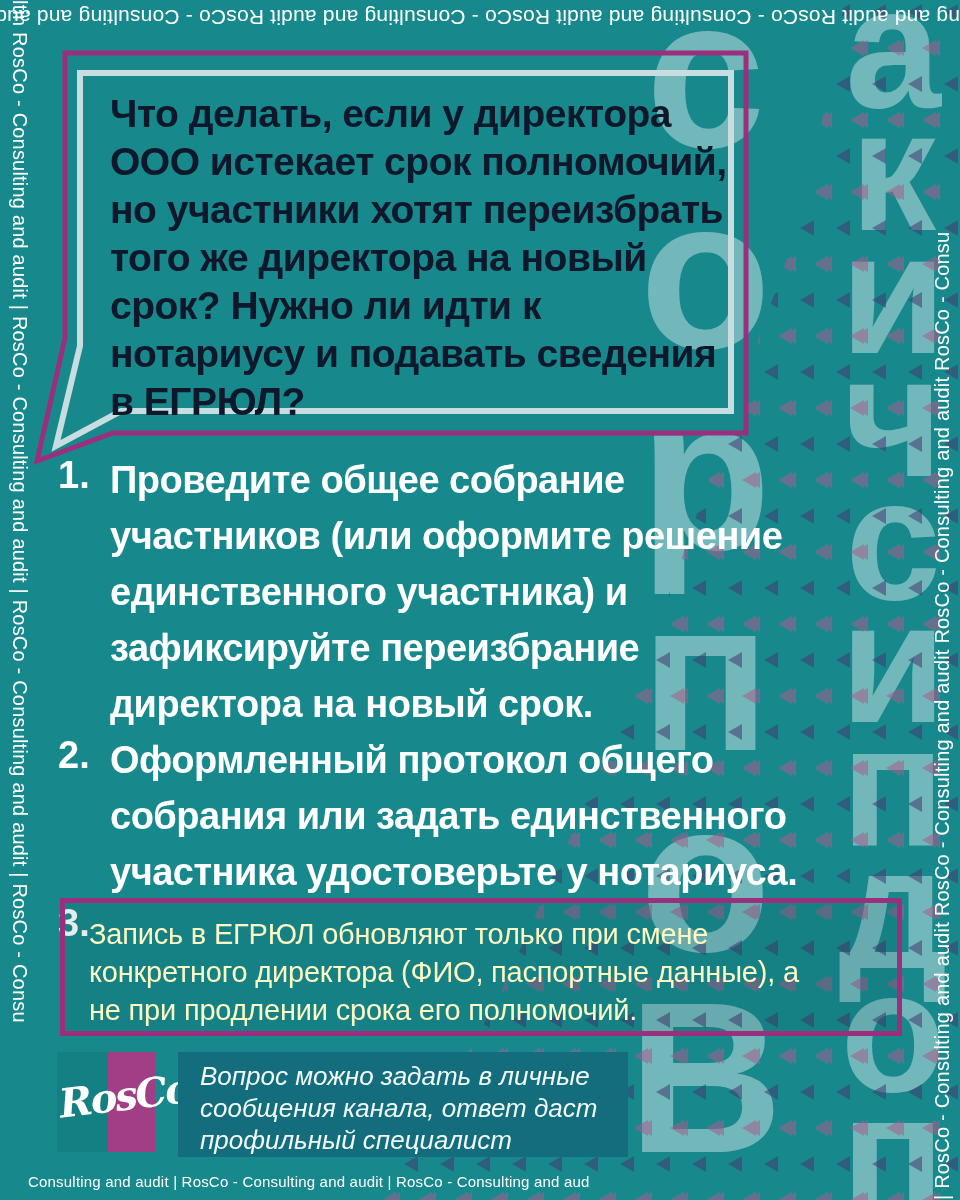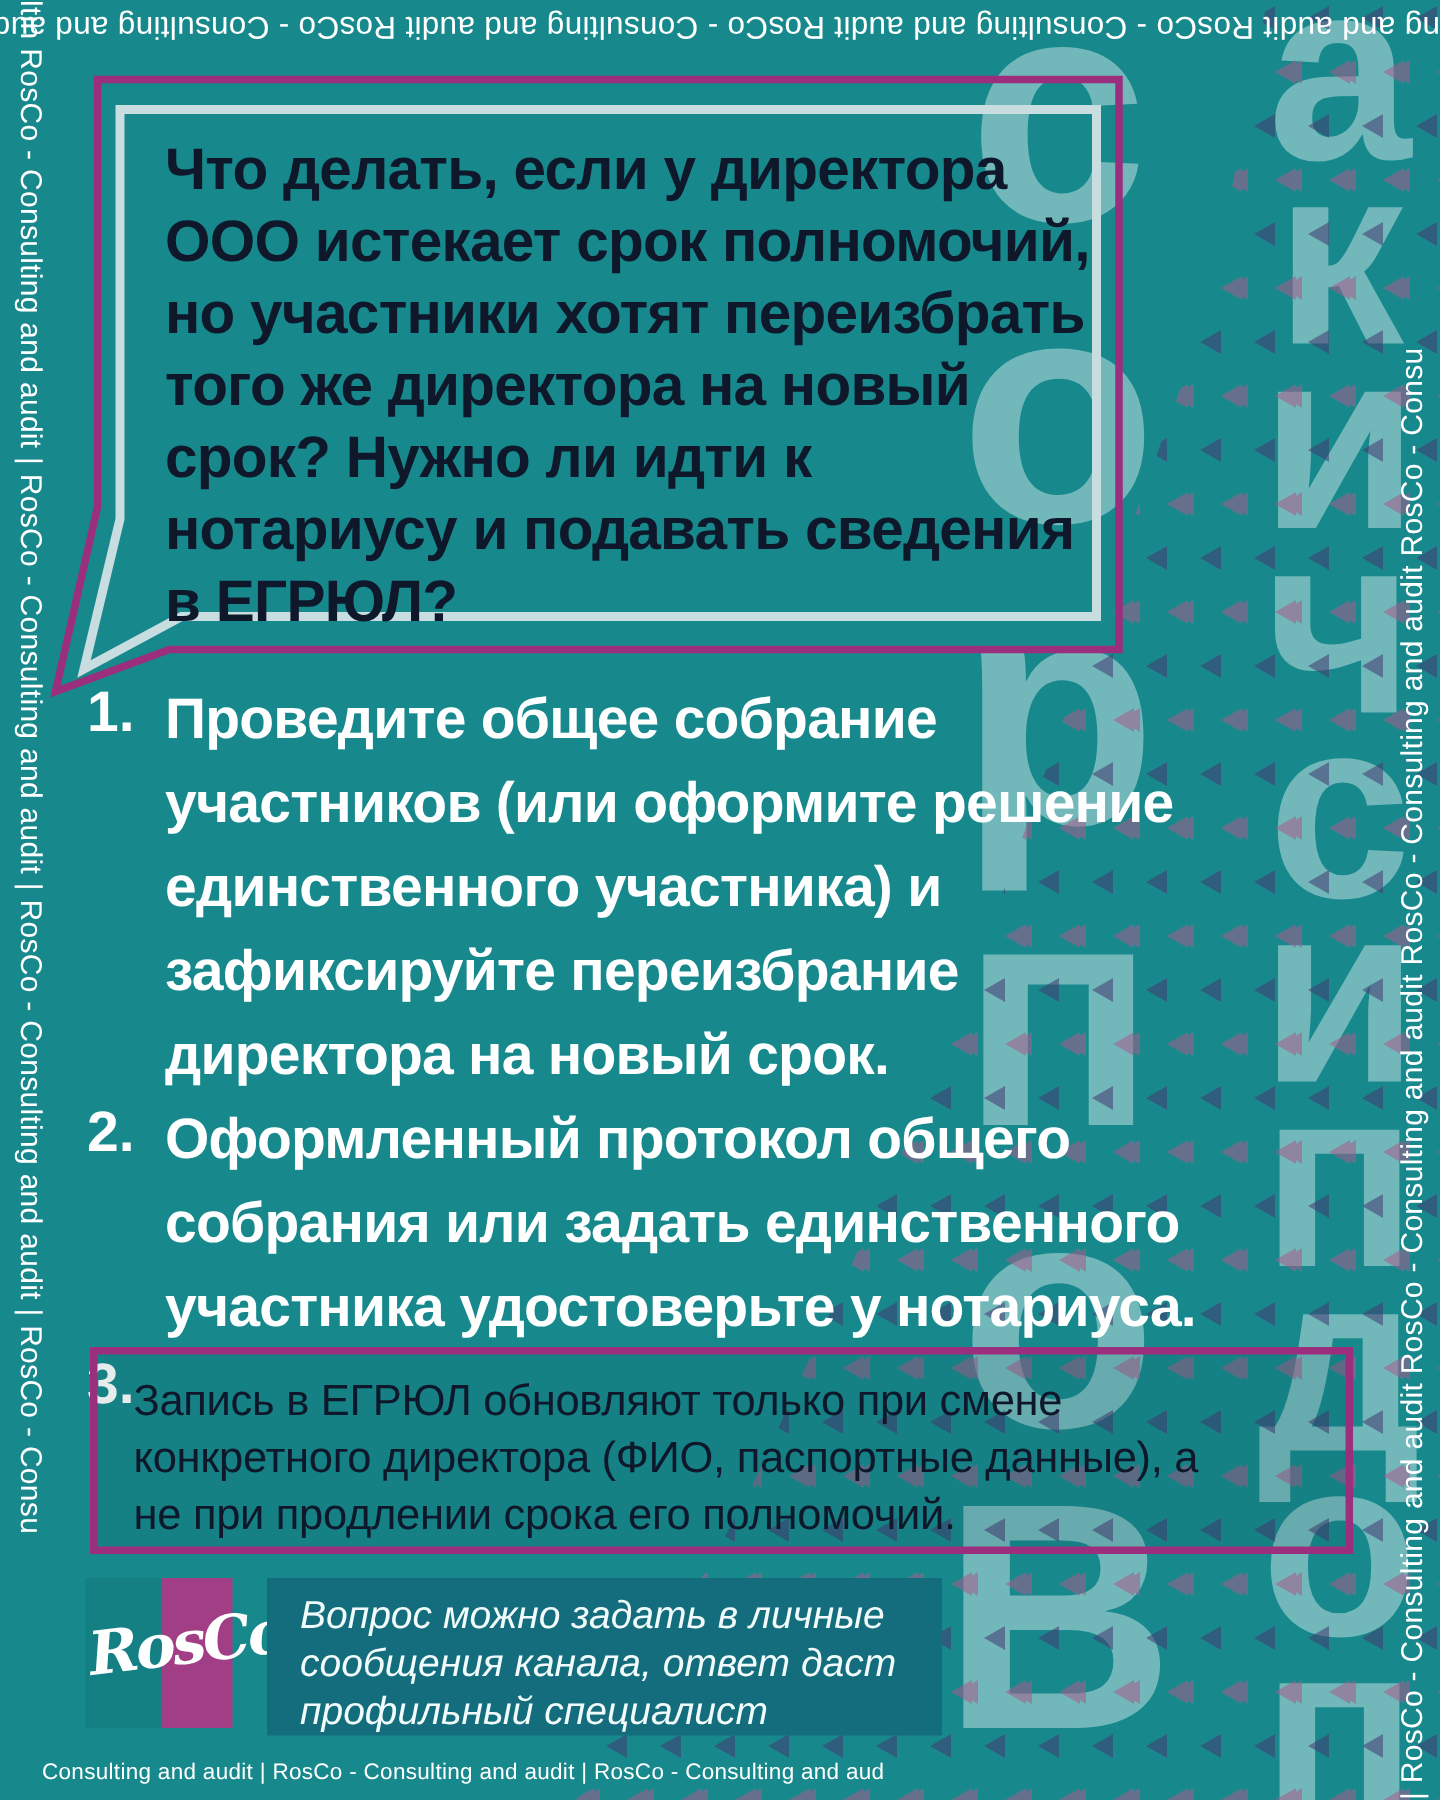--- a/index.html
+++ b/index.html
@@ -45,21 +45,21 @@
     color:#ffffff;font-weight:bold;font-size:38px;line-height:56px;
     letter-spacing:-0.5px;white-space:pre-line;
   }
   
   .note{
     position:absolute;z-index:5;left:60px;top:898px;width:832px;height:128px;
     border:5px solid #9c2e7e;background:rgba(8,60,66,0.10);
     box-sizing:content-box;
   }
   .note .txt{
-    margin:12px 0 0 24px;color:#0f172a;font-size:29px;line-height:38px;
+    margin:12px 0 0 24px;color:#fef9c3;font-size:29px;line-height:38px;
     white-space:pre-line;letter-spacing:-0.2px;
   }
   
   .logo{position:absolute;z-index:6;left:57px;top:1052px;width:98px;height:100px;}
   .logo .half-teal{position:absolute;left:0;top:0;width:51px;height:100px;background:rgba(0,45,50,0.10);}
   .logo .half-magenta{position:absolute;left:51px;top:0;width:47px;height:100px;background:#a13e85;}
   .logo .script{
     position:absolute;left:2px;top:22px;width:96px;text-align:center;
     font-family:"DejaVu Serif",serif;font-style:italic;font-weight:bold;
     color:#ffffff;font-size:40px;transform:rotate(-7deg);letter-spacing:-2px;

